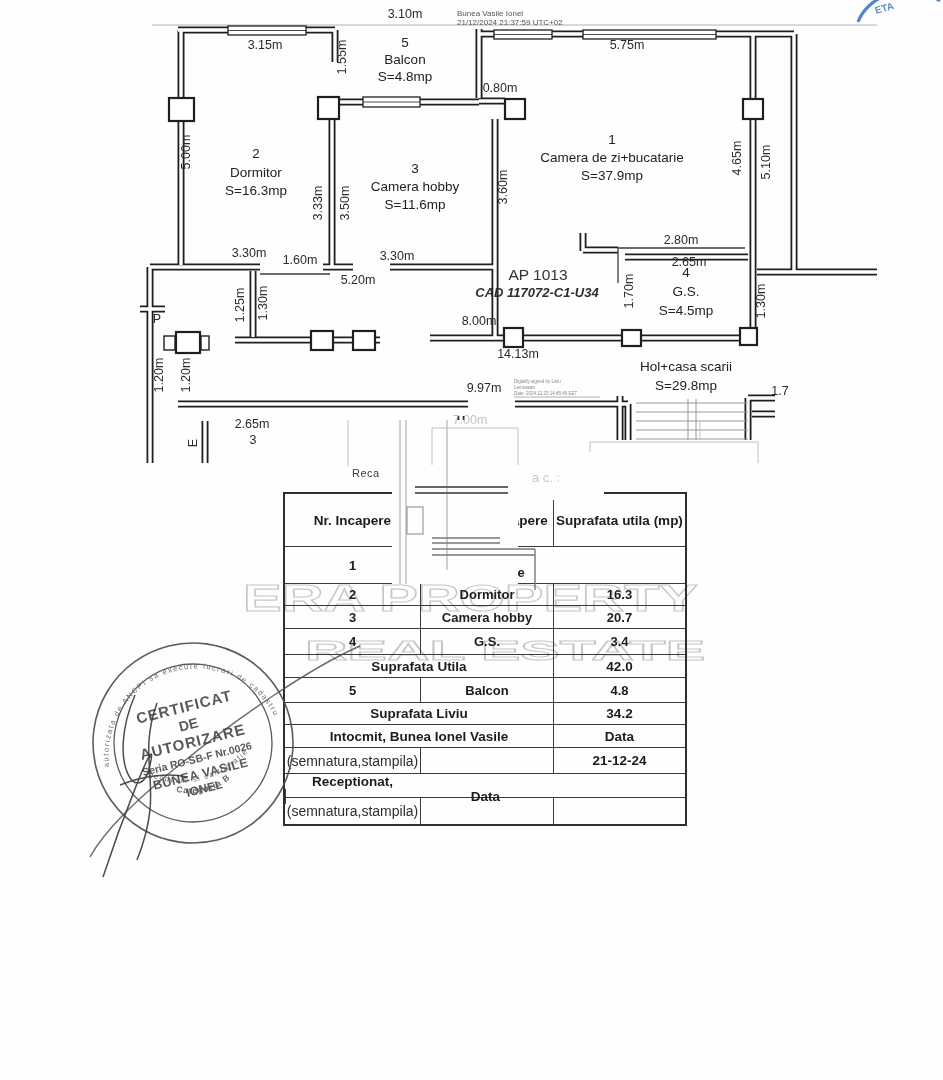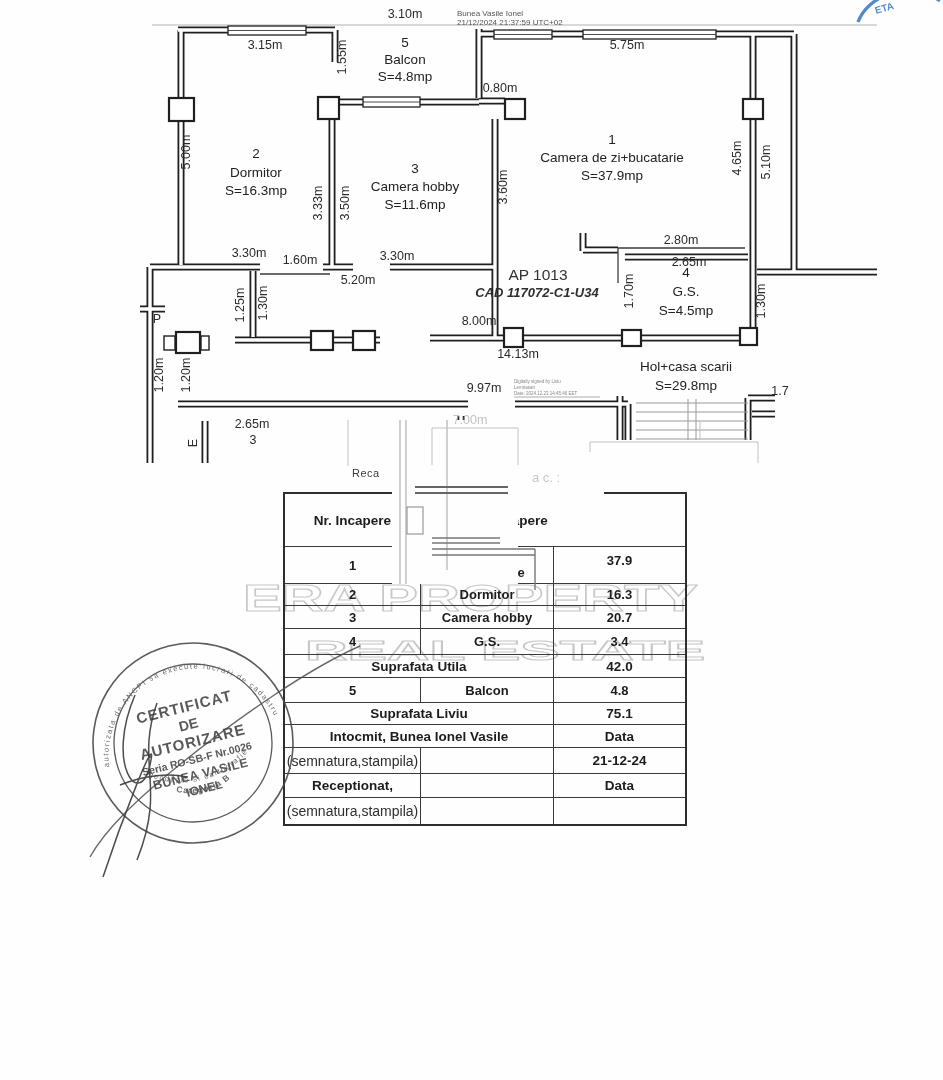--- a/index.html
+++ b/index.html
@@ -178,25 +178,25 @@
       <path d="M514,397 H600" stroke="#999" stroke-width="0.8"></path>
     </g>
   </svg>
 
   <div class="recap-title">Reca</div>
 
   <div class="recap">
     <div class="tr" style="height:52px;">
       <div class="cell c1 fs135">Nr. Incapere</div>
       <div class="cell c2 fs135">Denumire incapere</div>
+      <div class="cell c3 fs135">Suprafata utila (mp)</div>
     </div>
     <div class="tr" style="height:36px;">
       <div class="cell c1 fs13">1</div>
       <div class="cell c2 fs13" style="align-items:flex-end;padding-bottom:3px;">zi+bucatarie</div>
-      <div class="cell c3 fs13" style="align-items:flex-start;padding-top:6px;">37.9</div>
     </div>
     <div class="tr" style="height:21px;">
       <div class="cell c1 fs13">2</div>
       <div class="cell c2 fs13">Dormitor</div>
       <div class="cell c3 fs13">16.3</div>
     </div>
     <div class="tr" style="height:22px;">
       <div class="cell c1 fs13">3</div>
       <div class="cell c2 fs13">Camera hobby</div>
       <div class="cell c3 fs13">20.7</div>
@@ -210,32 +210,32 @@
       <div class="cell cm fs135">Suprafata Utila</div>
       <div class="cell c3 fs135">42.0</div>
     </div>
     <div class="tr" style="height:24px;">
       <div class="cell c1 fs13">5</div>
       <div class="cell c2 fs13">Balcon</div>
       <div class="cell c3 fs13">4.8</div>
     </div>
     <div class="tr" style="height:21px;">
       <div class="cell cm fs135">Suprafata Liviu</div>
-      <div class="cell c3 fs135">75.1</div>
+      <div class="cell c3 fs135">34.2</div>
     </div>
     <div class="tr" style="height:22px;">
       <div class="cell cm fs135">Intocmit, Bunea Ionel Vasile</div>
       <div class="cell c3 fs135">Data</div>
     </div>
     <div class="tr" style="height:25px;">
       <div class="cell c1 sem">(semnatura,stampila)</div>
       <div class="cell c2"></div>
       <div class="cell c3 fs135">21-12-24</div>
     </div>
-    <div class="tr" style="height:23px;">
+    <div class="tr" style="height:23px;flex-direction:column;">
       <div class="cell c1 fs135">Receptionat,</div>
       <div class="cell c2"></div>
       <div class="cell c3 fs135">Data</div>
     </div>
     <div class="tr" style="height:26px;">
       <div class="cell c1 sem">(semnatura,stampila)</div>
       <div class="cell c2"></div>
       <div class="cell c3 fs135"></div>
     </div>
   </div>

